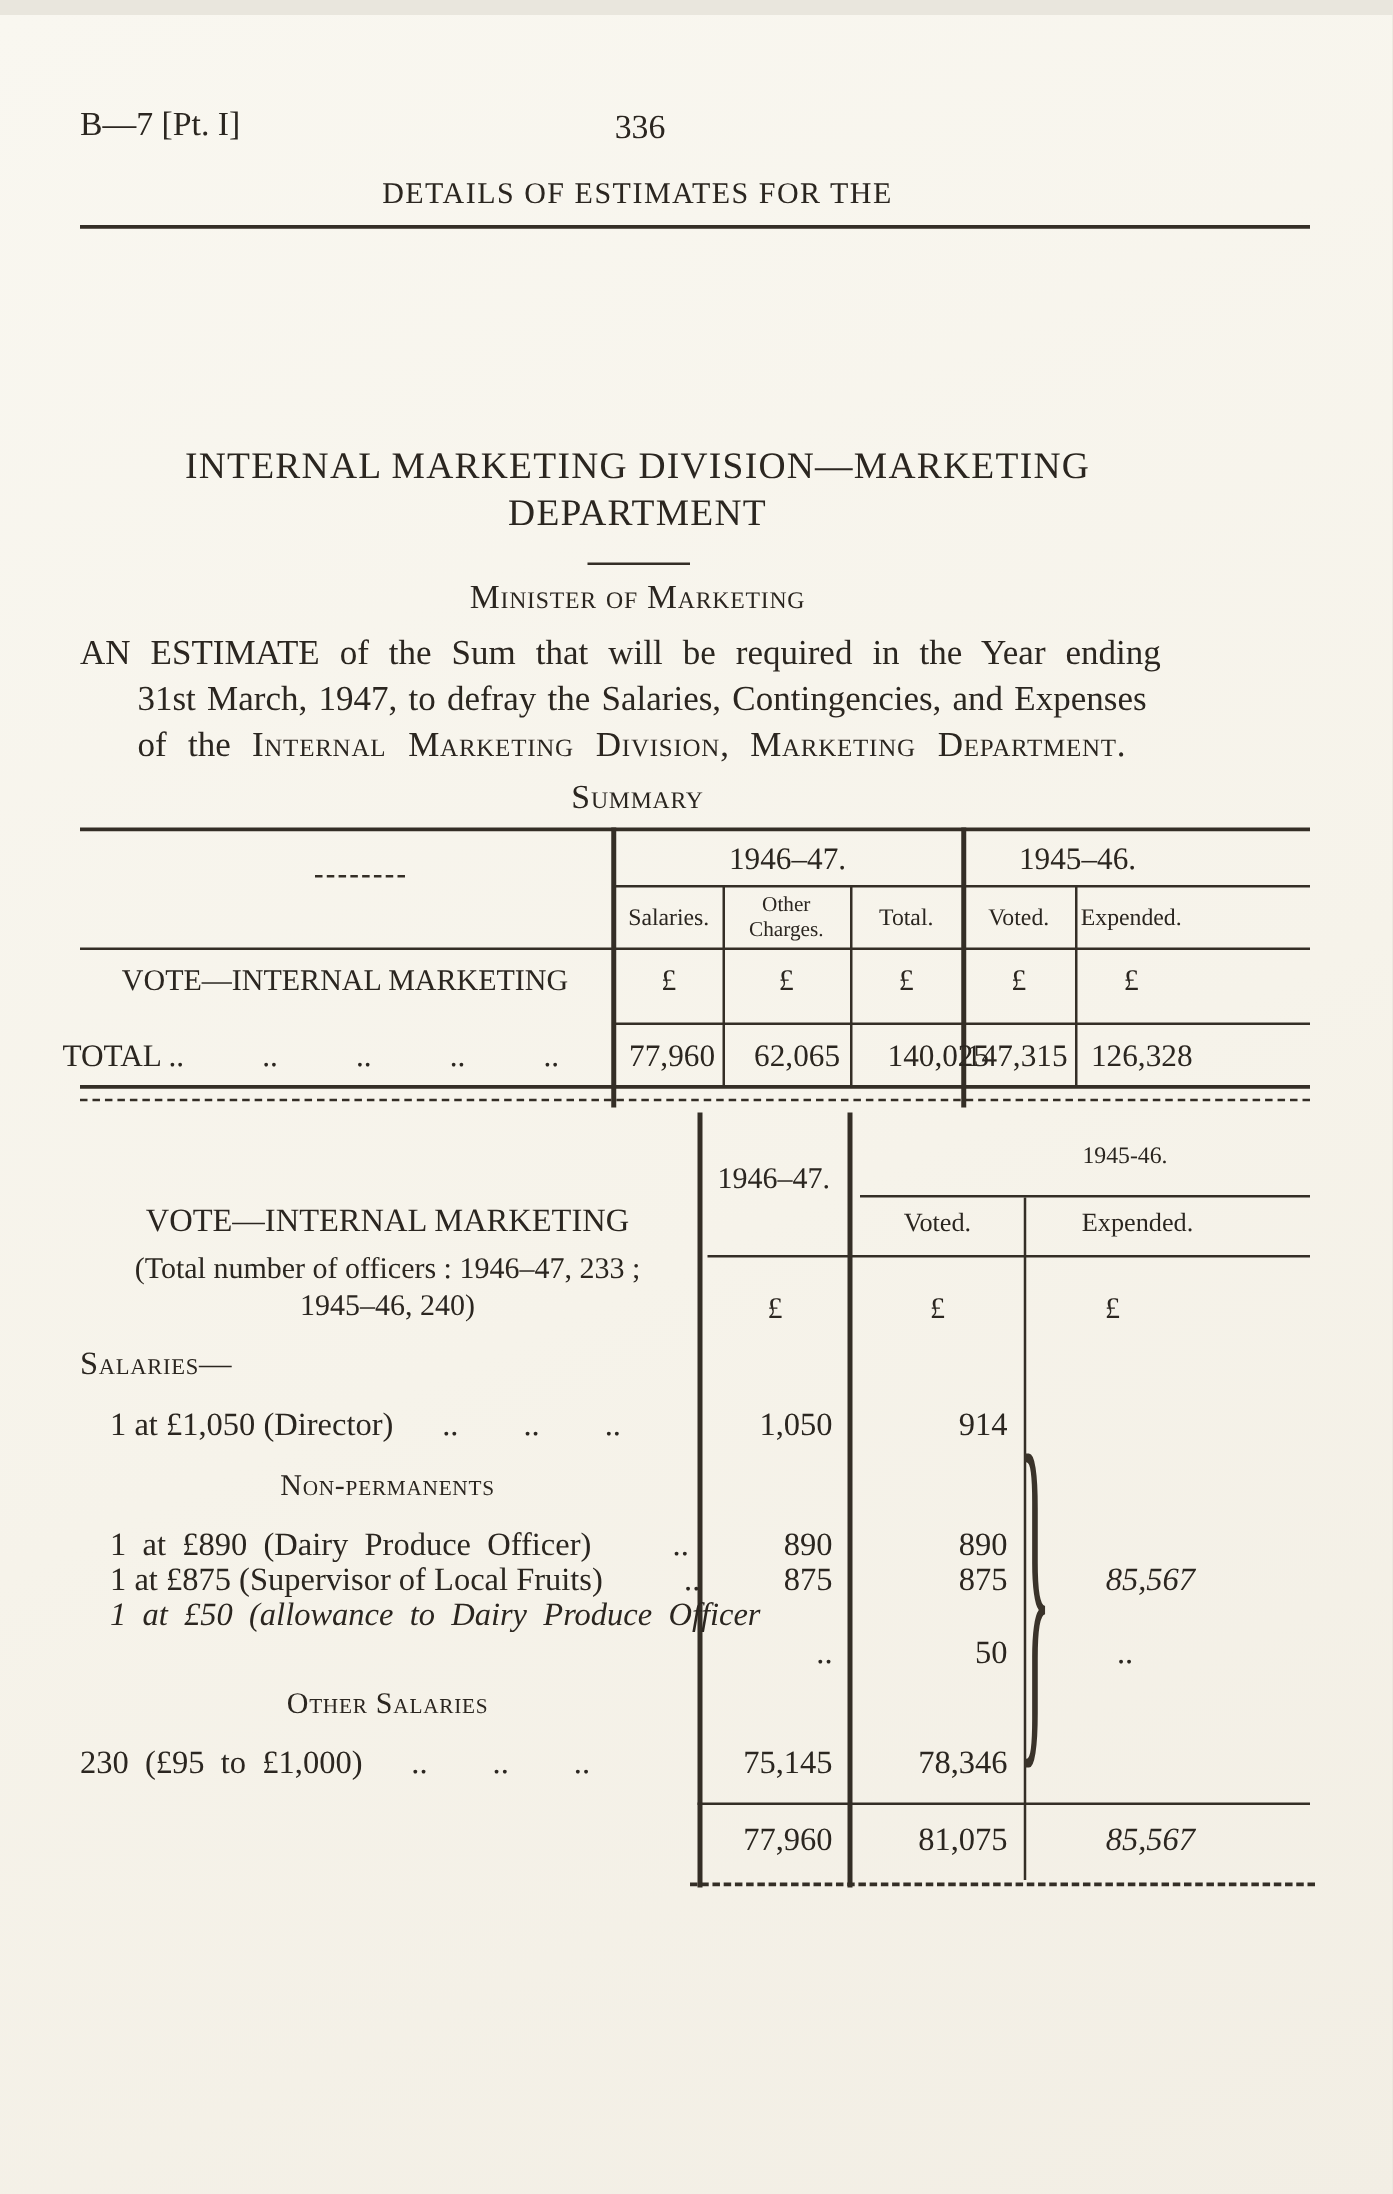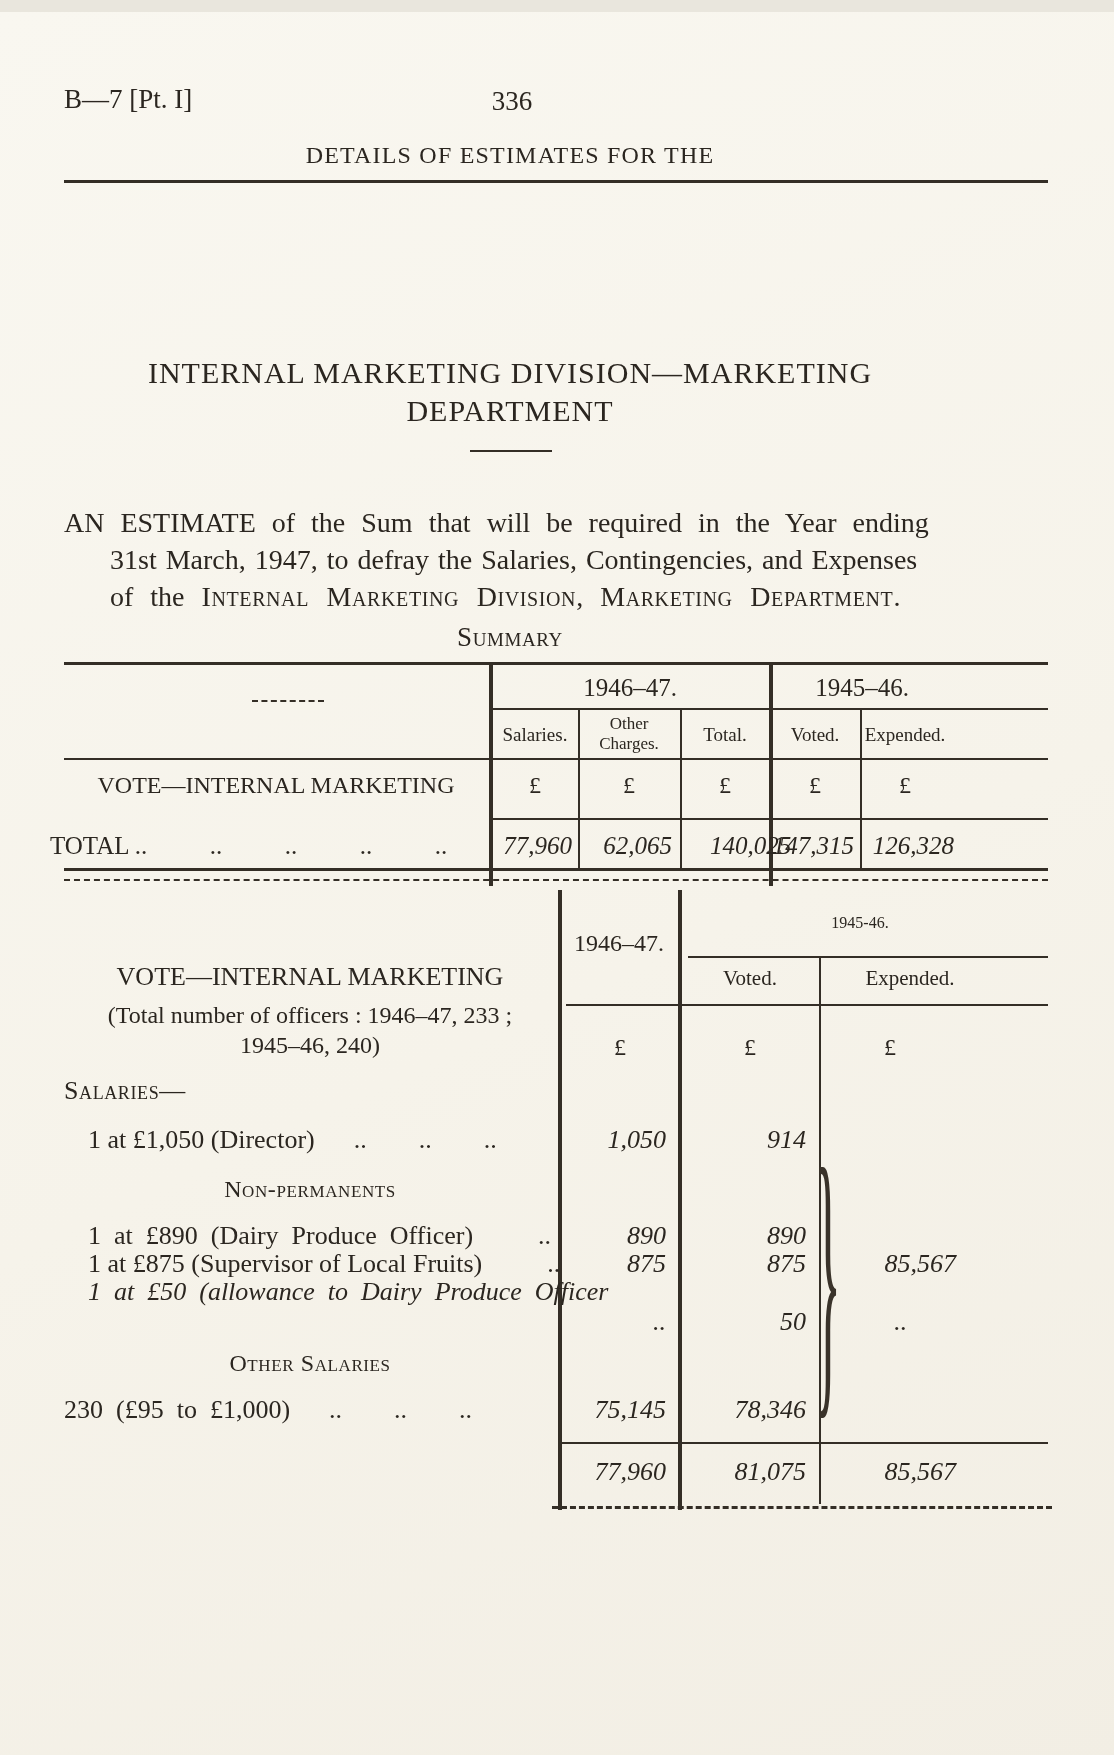--- a/index.html
+++ b/index.html
@@ -5,21 +5,21 @@
   * { margin:0; padding:0; box-sizing:border-box; }
   html,body { background:#e9e6dd; }
   .page {
     position:relative; width:1114px; height:1755px; margin:12px auto;
     background: linear-gradient(155deg, #f9f7f0 0%, #f6f3ea 55%, #f2eee4 100%);
     font-family:"Liberation Serif","DejaVu Serif",serif;
     color:#2b2620; overflow:hidden;
   }
   .abs { position:absolute; }
   .c { text-align:center; }
-  .r { text-align:right;font-style:italic; }
+  .r { text-align:right; }
   .sc { font-variant:small-caps; letter-spacing:0.6px; }
   .pre { white-space:pre; }
   .ital { font-style:italic; }
   .rule { position:absolute; background:#342e26; }
   .dash { position:absolute; border-top:2px dashed #342e26; }
   .docref { left:64px; top:72px; font-size:27px; }
   .pagenum { left:467px; top:74px; width:90px; font-size:27px; }
   .runtitle { left:65px; top:130px; width:890px; font-size:24px; letter-spacing:1.2px; }
   .title-line { left:65px; width:890px; font-size:30px; letter-spacing:1px; }
   .minister { left:65px; top:450px; width:890px; font-size:27px; }
@@ -41,20 +41,21 @@
 <div class="page">
 
   <div class="abs docref">B—7 [Pt. I]</div>
   <div class="abs pagenum c">336</div>
   <div class="abs runtitle c">DETAILS OF ESTIMATES FOR THE</div>
   <div class="rule" style="left:64px; top:168px; width:984px; height:3px;"></div>
 
   <div class="abs title-line c" style="top:344px;">INTERNAL MARKETING DIVISION—MARKETING</div>
   <div class="abs title-line c" style="top:382px;">DEPARTMENT</div>
   <div class="rule" style="left:470px; top:438px; width:82px; height:2px;"></div>
+  <div class="abs minister sc c">Minister of Marketing</div>
 
   <div class="abs para" style="left:64px; top:494px; word-spacing:9px;">AN ESTIMATE of the Sum that will be required in the Year ending</div>
   <div class="abs para" style="left:110px; top:531px; word-spacing:2px;">31st March, 1947, to defray the Salaries, Contingencies, and Expenses</div>
   <div class="abs para" style="left:110px; top:568px; word-spacing:10px;">
     <span>of the </span><span class="sc">Internal Marketing Division</span><span>, </span><span class="sc">Marketing Department</span><span>.</span>
   </div>
 
   <div class="abs sumheading sc c">Summary</div>
 
   <div class="rule" style="left:64px; top:650px; width:984px; height:3px;"></div>
@@ -95,21 +96,21 @@
 
   <div class="rule" style="left:558px; top:878px; width:4px; height:620px;"></div>
   <div class="rule" style="left:678px; top:878px; width:4px; height:620px;"></div>
   <div class="rule" style="left:819px; top:946px; width:2px; height:546px;"></div>
   <div class="rule" style="left:688px; top:944px; width:360px; height:2px;"></div>
   <div class="rule" style="left:566px; top:992px; width:482px; height:2px;"></div>
   <div class="rule" style="left:558px; top:1430px; width:490px; height:2px;"></div>
   <div class="dash" style="left:552px; top:1494px; width:500px; border-top-width:3px;"></div>
 
   <div class="abs cell c" style="left:560px; top:918px; width:118px; font-size:24px;">1946–47.</div>
-  <div class="abs cell c" style="left:680px; top:902px; width:360px; font-size:16px;">1945-46.</div>
+  <div class="abs cell c" style="left:720px; top:902px; width:360px; font-size:19px;">1945-46.</div>
   <div class="abs c" style="left:682px; top:954px; width:136px; font-size:21px;">Voted.</div>
   <div class="abs c" style="left:822px; top:954px; width:176px; font-size:21px;">Expended.</div>
 
   <div class="abs c" style="left:90px; top:950px; width:440px; font-size:26px;">VOTE—INTERNAL MARKETING</div>
   <div class="abs c" style="left:70px; top:990px; width:480px; font-size:24px;">(Total number of officers :  1946–47, 233 ;</div>
   <div class="abs c" style="left:70px; top:1020px; width:480px; font-size:24px;">1945–46, 240)</div>
 
   <div class="abs cell c" style="left:562px; top:1022px; width:116px;">£</div>
   <div class="abs cell c" style="left:682px; top:1022px; width:136px;">£</div>
   <div class="abs cell c" style="left:822px; top:1022px; width:136px;">£</div>

